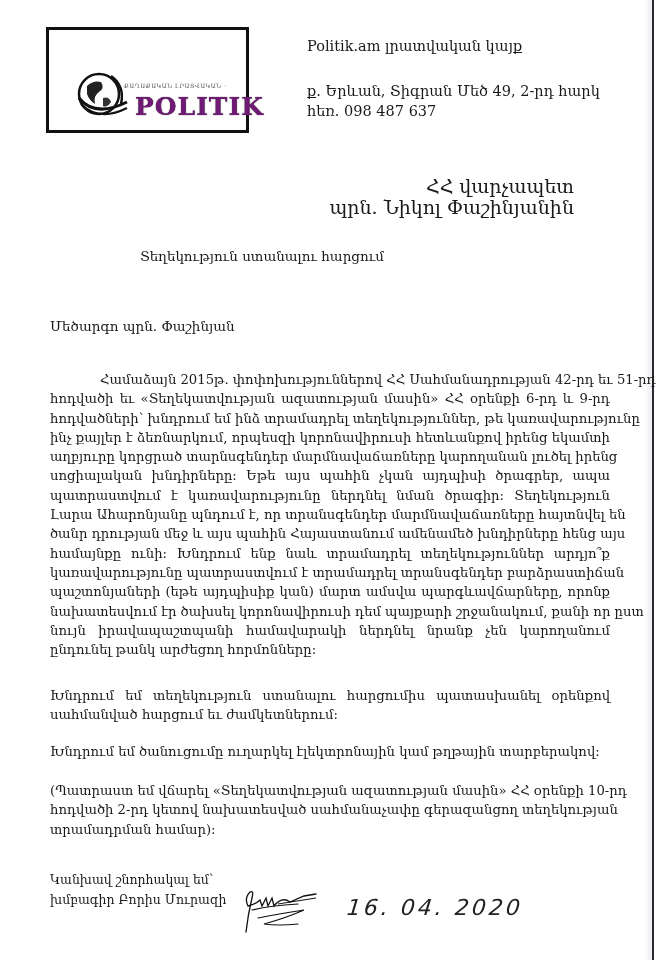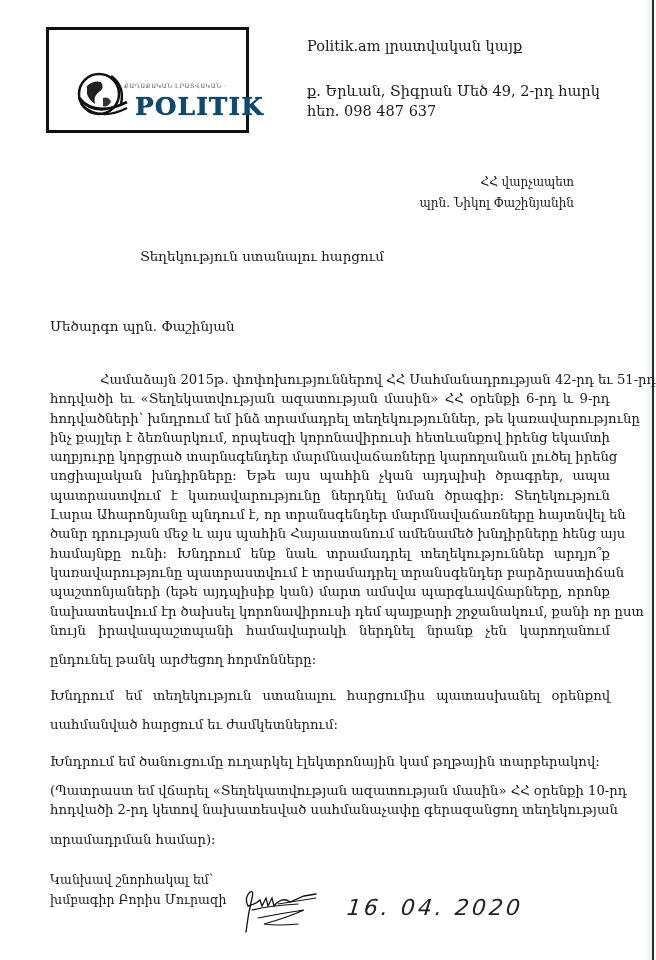--- a/index.html
+++ b/index.html
@@ -22,39 +22,39 @@
   .logo-globe {
     position: absolute; left: 26px; top: 38px; width: 54px; height: 54px;
   }
   .logo-tagline {
     position: absolute; left: 70px; top: 52px; width: 120px; height: 10px;
     font-size: 6px; letter-spacing: 0.5px; color: #555; overflow: hidden; white-space: nowrap;
   }
   .logo-word {
     position: absolute; left: 86px; top: 62px;
     font-family: "DejaVu Serif", serif; font-weight: bold; font-size: 25px;
-    letter-spacing: 1px; color: #0c4a6e;
+    letter-spacing: 1px; color: #701a75;
     text-shadow: 0 0 1px #000;
   }
   .header-text {
     position: absolute; left: 307px; font-size: 14.5px; line-height: 18px; white-space: nowrap;
   }
   .addressee {
-    position: absolute; right: 82px; text-align: right; font-size: 12px; white-space: nowrap;
+    position: absolute; right: 82px; text-align: right; font-size: 19px; white-space: nowrap;
   }
   .subject {
     position: absolute; left: 0; width: 524px; text-align: center; top: 248px; font-size: 13.5px;
   }
   .salutation { position: absolute; left: 50px; top: 318px; font-size: 13.5px; }
   .para {
     position: absolute; left: 50px; width: 560px; font-size: 13.2px; line-height: 19.3px;
     text-align: justify; text-align-last: left;
   }
   .para .line { display: block; text-align: justify; text-align-last: justify; white-space: nowrap; }
-  .para .line.last { text-align-last: left; margin-top: 10px; }
+  .para .line.last { text-align-last: left; }
   .closing { position: absolute; left: 50px; top: 870px; font-size: 12.5px; line-height: 20px; }
   .signature { position: absolute; left: 238px; top: 884px; width: 80px; height: 50px; }
   .date {
     position: absolute; left: 347px; top: 895px; font-family: "DejaVu Sans", sans-serif;
     font-style: italic; font-size: 22px; letter-spacing: 3px; color: #222;
     transform: skewX(-6deg);
   }
 </style>
 </head>
 <body>

